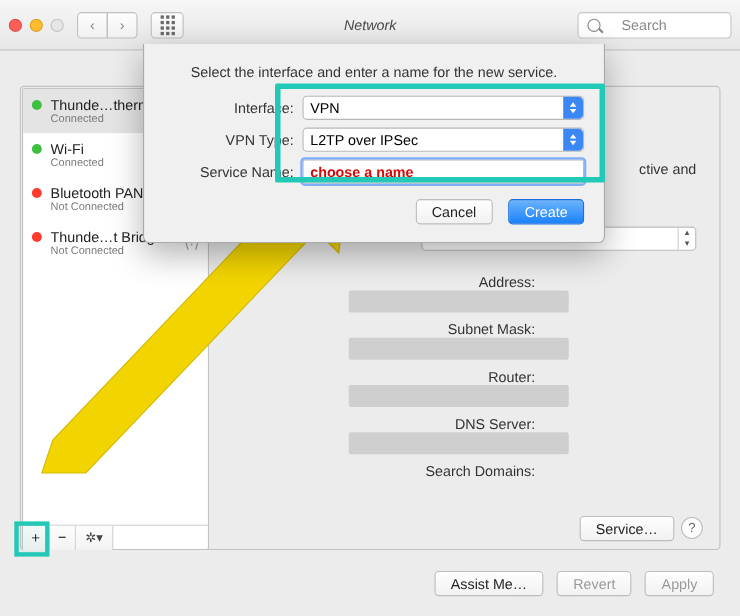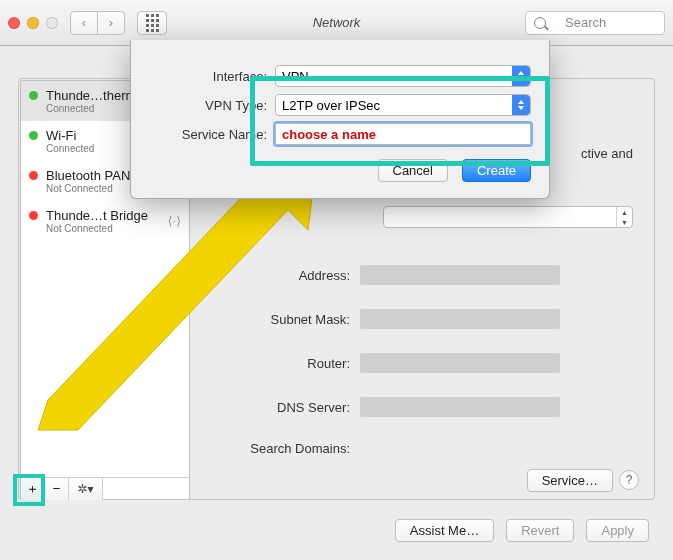--- a/index.html
+++ b/index.html
@@ -35,21 +35,21 @@
   .svc-name{color:#222;white-space:nowrap;overflow:hidden;text-overflow:ellipsis;}
   .svc-status{color:#7a7a7a;font-size:10px;}
   .svc .icon-right{ margin-left:auto; color:#9a9a9a; font-size:12px; align-self:center;}
   .sidebar-footer{ position:absolute; bottom:0; left:0; right:0; height:22px; border-top:1px solid #cfcfcf; display:flex; align-items:center;}
   .sf-btn{ width:24px;height:22px; display:flex;align-items:center;justify-content:center; border-right:1px solid #cfcfcf; background:linear-gradient(#fdfdfd,#f3f3f3);}
   .gear{ font-size:12px; color:#444;}
   .plus-highlight{ position:absolute; left:13px; bottom:54px; width:32px; height:32px; border:4px solid #22c9b6; background:rgba(34,201,182,0.05); pointer-events:none;}
 
   
   .details{ position:absolute; left:200px; right:40px; top:50px; }
-  .row{ display:flex; align-items:center; margin:24px 0; }
+  .row{ display:flex; align-items:center; margin:8px 0;flex-direction:column; }
   .row label{ width:150px; text-align:right; margin-right:10px; color:#333;}
   .grey-field{ width:200px; height:20px; background:#cfcfcf; border-radius:2px;}
   .config-select{ position:absolute; right:40px; top:160px; width:250px; height:22px; border:1px solid #bcbcbc; border-radius:4px; background:#fff; display:flex; align-items:center; padding:0 20px 0 8px;}
   .stepper{ position:absolute; right:0; top:0; bottom:0; width:16px; border-left:1px solid #d0d0d0; display:flex; flex-direction:column;}
   .stepper span{flex:1;display:flex;align-items:center;justify-content:center;font-size:7px;color:#555;}
 
   .advanced-btn{ position:absolute; right:60px; bottom:68px; }
   .mac-btn{ padding:3px 14px; border:1px solid #bdbdbd; border-radius:4px; background:linear-gradient(#fefefe,#f2f2f2); font-size:13px; color:#222;}
   .mac-btn.primary{ background:linear-gradient(#6cb3fa,#1a82fb); color:#fff; border-color:#1a6fe0;}
   .mac-btn.dim{ color:#9a9a9a; }
@@ -200,20 +200,21 @@
     <button class="mac-btn dim">Apply</button>
   </div>
 </div>
 
 <svg class="arrow" viewBox="0 0 300 300">
   <defs></defs>
   <polygon points="10,290 50,290 260,70 280,90 290,10 210,20 230,40 20,260" fill="#f2d500" stroke="#d2b900" stroke-width="1"></polygon>
 </svg>
 
 <div class="sheet">
+  <div class="sheet-msg">Select the interface and enter a name for the new service.</div>
   <div class="sheet-row">
     <label>Interface:</label>
     <div class="mac-select">
       <span>VPN</span>
       <div class="dd"></div>
     </div>
   </div>
   <div class="sheet-row">
     <label>VPN Type:</label>
     <div class="mac-select">

